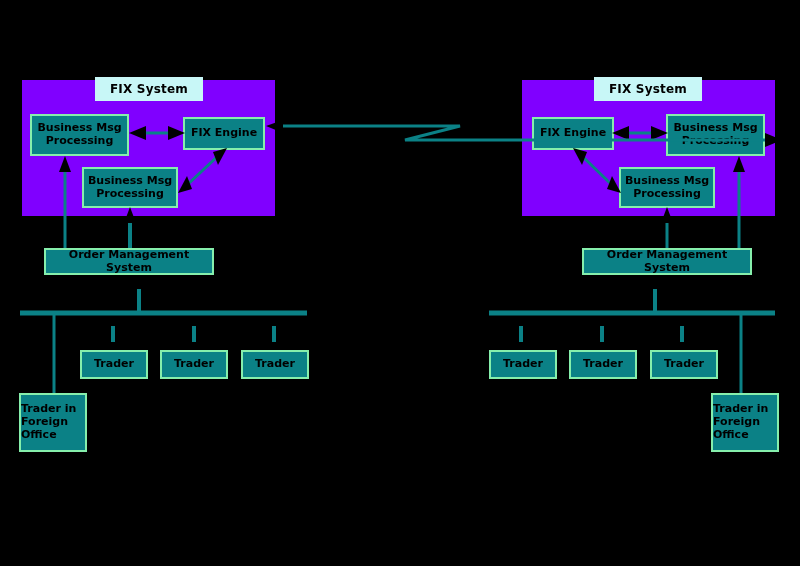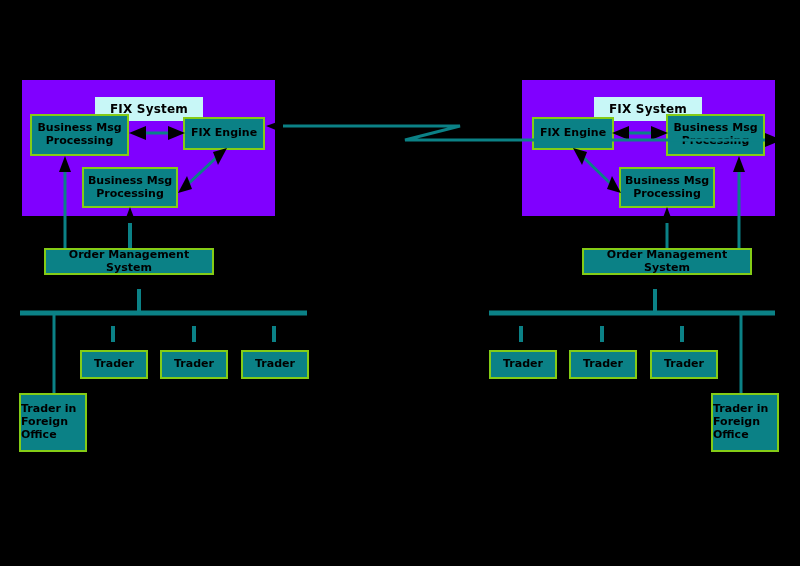--- a/index.html
+++ b/index.html
@@ -11,27 +11,27 @@
   .abs{position:absolute;box-sizing:border-box;}
 
   
   .fixsys{background:#8000ff;}
 
   
   .title-plate{
     background:#c8f7f7;
     color:#000;
     display:flex;align-items:center;justify-content:center;
-    font-weight:bold;font-size:12px;letter-spacing:.2px;margin-top:20px;
+    font-weight:bold;font-size:12px;letter-spacing:.2px;
   }
 
   
   .node{
     background:#0b8186;
-    border:2px solid #84cc16;
+    border:2px solid #86efac;
     color:#000;
     display:flex;align-items:center;justify-content:center;
     text-align:center;
     font-weight:bold;font-size:11px;
     line-height:1.18;
     padding:1px 2px;
   }
   .node.left-align{justify-content:flex-start;text-align:left;padding-left:0;}
   .node .ln{display:block;}
 

